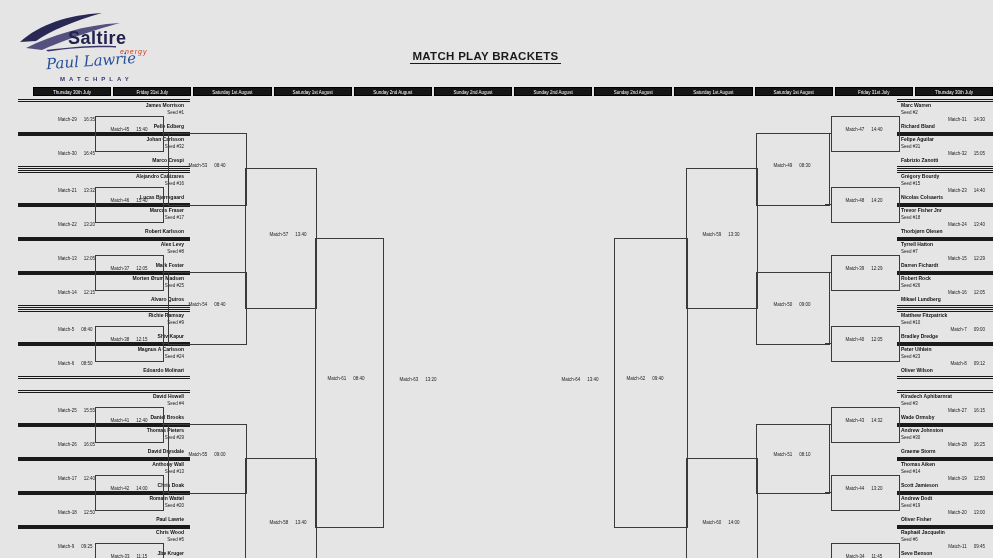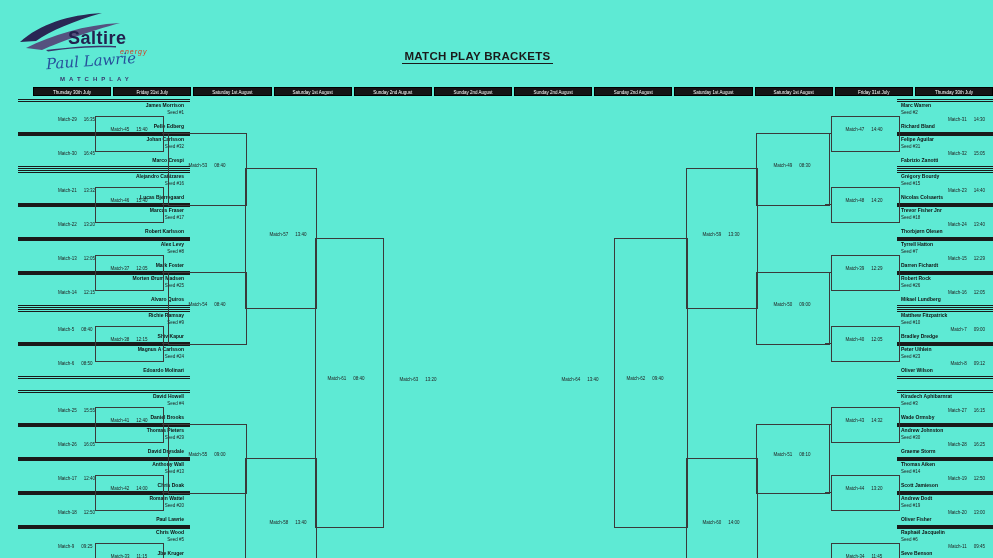--- a/index.html
+++ b/index.html
@@ -1,25 +1,25 @@
 <!DOCTYPE html>
 <html><head>
 <meta charset="utf-8">
 <style>
   html,body{margin:0;padding:0;background:#fff;}
-  #sheet{position:relative;width:993px;height:558px;background:#5eead4;overflow:hidden;
+  #sheet{position:relative;width:993px;height:558px;background:#e5e5e5;overflow:hidden;
          font-family:"Liberation Sans",sans-serif;color:#111;}
   
   #saltire{position:absolute;left:16px;top:8px;width:170px;height:80px;}
   #saltire .word{position:absolute;left:52px;top:20px;font-size:18px;font-weight:bold;color:#23214e;letter-spacing:.5px;}
   #saltire .energy{position:absolute;left:104px;top:40px;font-size:7px;font-style:italic;color:#d6391f;letter-spacing:1px;}
   #saltire .sig{position:absolute;left:30px;top:44px;font-family:"DejaVu Serif",serif;font-style:italic;
                 font-size:15px;color:#26509c;transform:rotate(-4deg);}
   #saltire .mp{position:absolute;left:44px;top:68px;font-size:6px;letter-spacing:4px;color:#39356a;font-weight:bold;}
-  #title{position:absolute;left:4px;top:46px;width:877px;text-align:center;padding-left:35px;}
+  #title{position:absolute;left:12px;top:46px;width:877px;text-align:center;padding-left:35px;}
   #title span{font-size:11.5px;font-weight:bold;color:#1a1a1a;border-bottom:1.5px solid #1a1a1a;padding:0 2px 1px 2px;letter-spacing:.3px;}
   #etlogo{position:absolute;left:895px;top:24px;width:72px;height:42px;background:#1d6ab2;border-radius:5px;
           box-shadow:inset 0 0 0 1px #5a93c9;}
   #etlogo .t{position:absolute;left:6px;top:4px;color:#fff;font-weight:bold;font-style:italic;
              font-size:8px;line-height:8px;letter-spacing:.5px;}
   #etlogo svg{position:absolute;right:2px;bottom:1px;}
   
   #dateRow{position:absolute;left:33px;top:87px;width:960px;height:9px;display:flex;gap:2px;}
   #dateRow .cell{flex:1;background:#151515;color:#fff;font-size:4.5px;line-height:9px;text-align:center;
                  white-space:nowrap;overflow:hidden;border:0.5px solid #000;}

